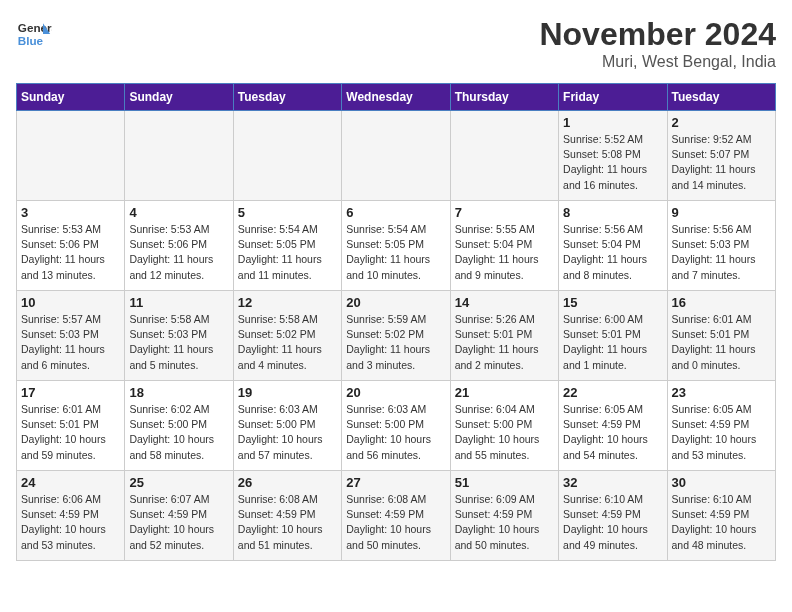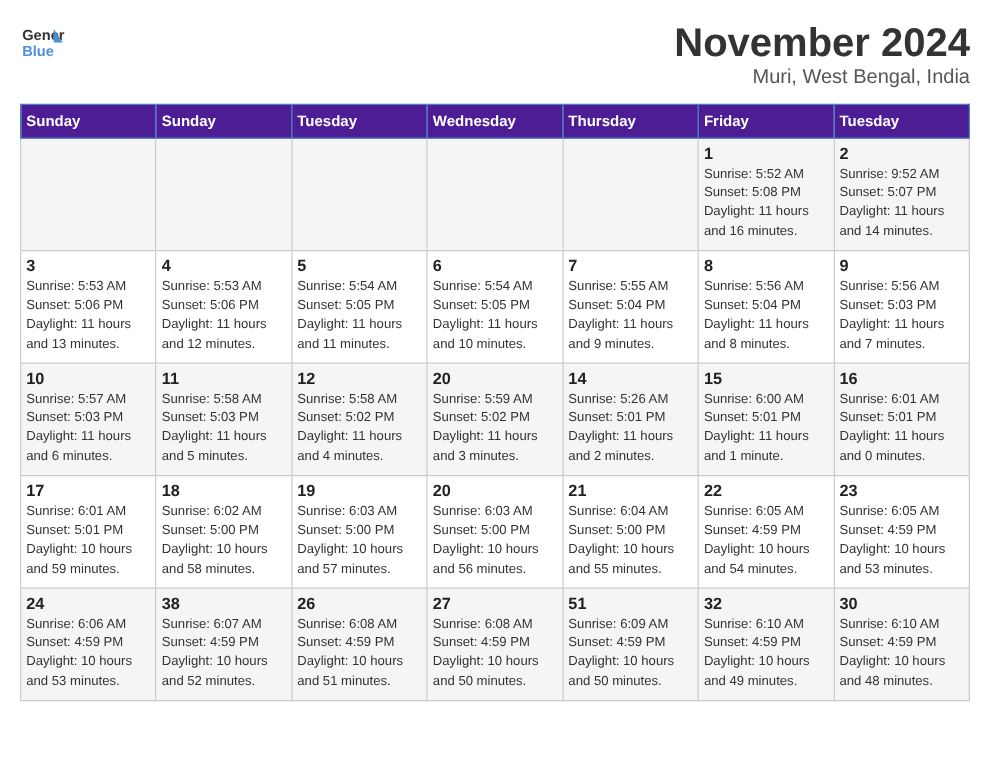--- a/index.html
+++ b/index.html
@@ -261,21 +261,21 @@
         </td>
       </tr>
       <tr>
         <td>
           <div class="day-num">24</div>
           <div class="day-info">Sunrise: 6:06 AM
 Sunset: 4:59 PM
 Daylight: 10 hours and 53 minutes.</div>
         </td>
         <td>
-          <div class="day-num">38</div>
+          <div class="day-num">25</div>
           <div class="day-info">Sunrise: 6:07 AM
 Sunset: 4:59 PM
 Daylight: 10 hours and 52 minutes.</div>
         </td>
         <td>
           <div class="day-num">26</div>
           <div class="day-info">Sunrise: 6:08 AM
 Sunset: 4:59 PM
 Daylight: 10 hours and 51 minutes.</div>
         </td>

